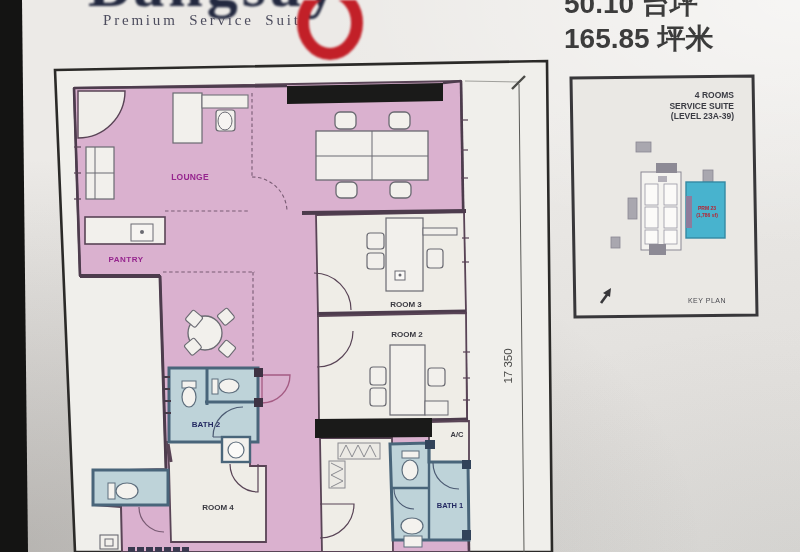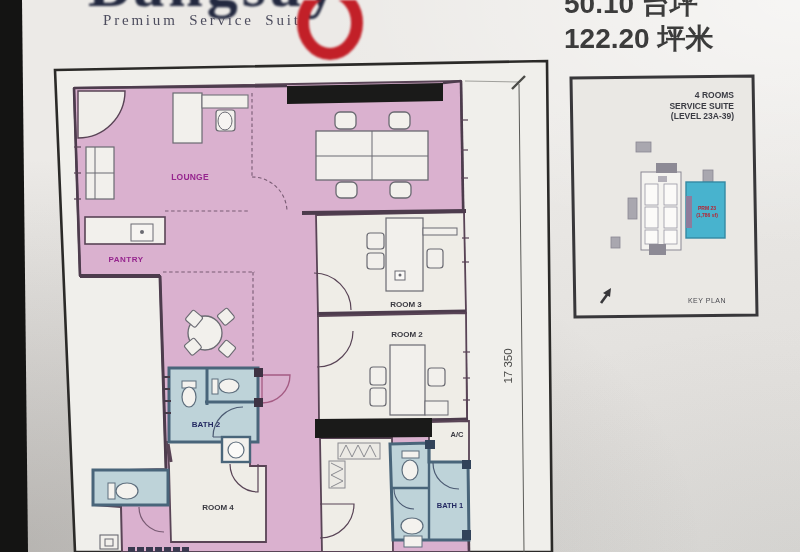--- a/index.html
+++ b/index.html
@@ -21,21 +21,21 @@
 <div style="position:absolute;left:88px;top:-50px;color:#232940;font-family:'Liberation Serif',serif;font-weight:bold;font-size:62px;letter-spacing:4px;filter:blur(0.9px);">Bangsay</div>
 
 <div style="position:absolute;left:103px;top:12px;color:#4d4d5e;font-family:'Liberation Serif',serif;font-size:15px;letter-spacing:2.8px;word-spacing:5px;filter:blur(0.5px);">Premium Service Suite</div>
 
 <svg width="90" height="70" style="position:absolute;left:295px;top:0px;filter:blur(0.8px);">
   <ellipse cx="35" cy="23" rx="27" ry="31" fill="none" stroke="#c22028" stroke-width="12"></ellipse>
 </svg>
 
 <div style="position:absolute;left:564px;top:-15px;color:#3c3c3c;font-size:28px;font-weight:bold;filter:blur(0.5px);">50.10 台坪</div>
 
-<div style="position:absolute;left:564px;top:20px;color:#3c3c3c;font-size:28px;font-weight:bold;filter:blur(0.5px);">122.20 坪米</div>
+<div style="position:absolute;left:564px;top:20px;color:#3c3c3c;font-size:28px;font-weight:bold;filter:blur(0.5px);">165.85 坪米</div>
 
 <svg width="800" height="552" viewBox="0 0 800 552" style="position:absolute;left:0;top:0" class="soft">
 
  <g>
   <polygon points="55,70 547,61 552,552 75,552" fill="#f0efeb" stroke="#2b2a28" stroke-width="2.6"></polygon>
  </g>
 
  <g>
   <polygon points="74,88 461,81 469,552 122,552 121,507 95,505 93,471 166,469 160,276 80,276" fill="#dcb0d0" stroke="#5a4457" stroke-width="2"></polygon>
   <line x1="80" y1="276" x2="160" y2="276" stroke="#4e3c4e" stroke-width="4"></line>

